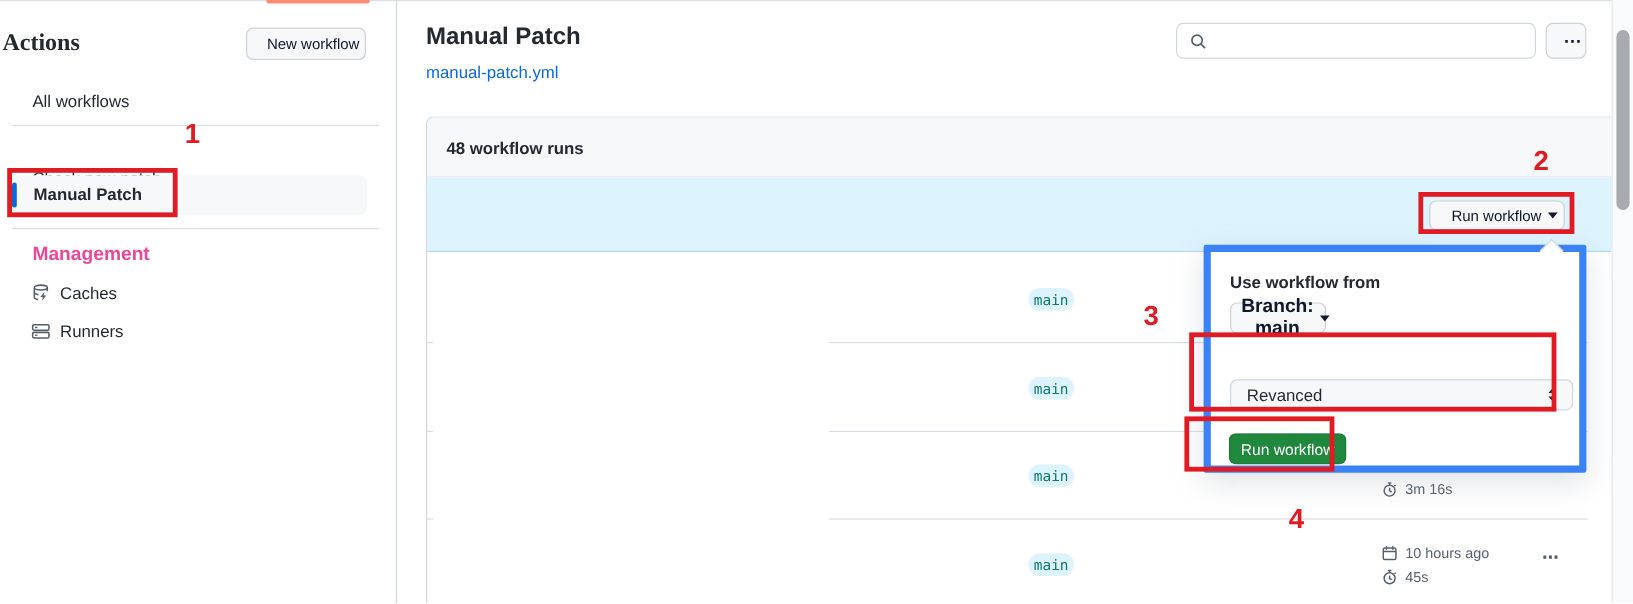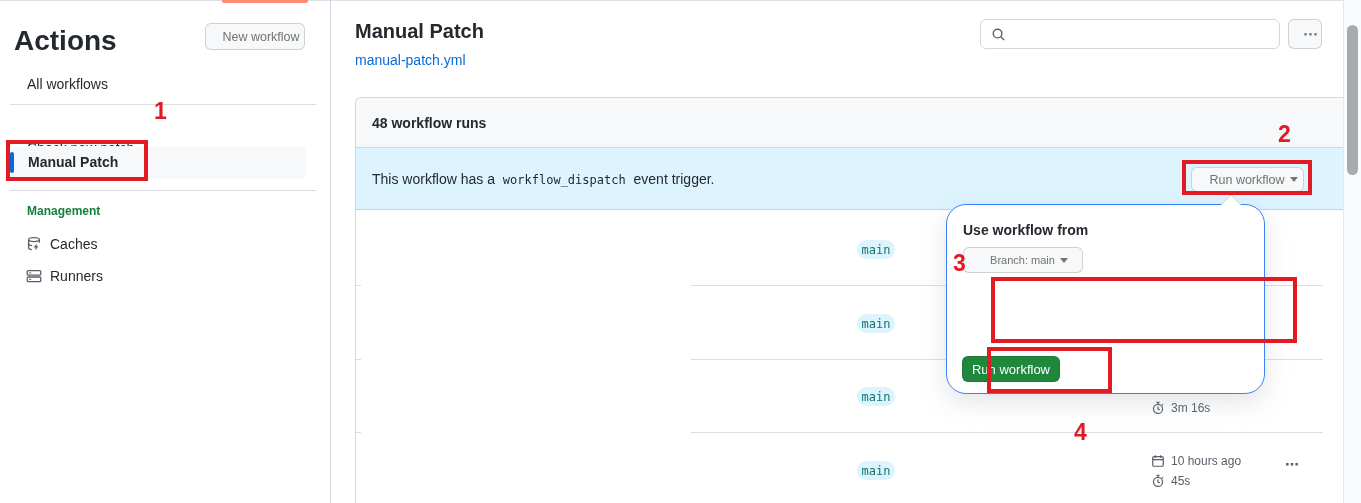--- a/index.html
+++ b/index.html
@@ -8,33 +8,33 @@
   #app { position:relative; width:1361px; height:503px; overflow:hidden; background:#fff; }
   .abs { position:absolute; }
   .mono { font-family:"DejaVu Sans Mono","Liberation Mono",monospace; }
 
   
   .top-line { left:0; top:0; width:1361px; height:1px; background:#dde1e6; }
   .tab-underline { left:222px; top:0; width:86px; height:3px; background:#fd8c73; border-radius:0 0 2px 2px; }
 
   
   .sidebar-border { left:330px; top:0; width:1px; height:503px; background:#d0d7de; }
-  .sb-title { left:14px; top:25px; font-size:28px; font-weight:700; }
+  .sb-title { left:2px; top:25px; font-size:20px; font-weight:700;font-family:Liberation Serif, serif; }
   .gh-btn { display:flex; align-items:center; justify-content:center; gap:5px;
             background:#f6f8fa; border:1px solid rgba(31,35,40,0.18); border-radius:6px;
-            font-size:12.5px; color:#737373; cursor:pointer;padding-left:12px; }
+            font-size:12.5px; color:#0f172a; cursor:pointer;padding-left:12px; }
   .btn-new-workflow { left:205px; top:23px; width:100px; height:27px; }
   .sb-item { font-size:14px; color:#24292f; cursor:pointer; }
   .sb-all { left:27px; top:76px; }
   .sb-divider { left:10px; top:0; width:306px; height:1px; background:#d8dee4; }
   .sb-check { left:27px; top:140px; }
   .sb-selected { left:10px; top:146px; width:296px; height:33px; background:#f6f8fa; border-radius:6px; }
   .sb-selected-accent { left:0px; top:6px; width:4px; height:21px; background:#0969da; border-radius:3px; }
   .sb-selected-label { position:absolute; left:18px; top:8px; font-size:14px; font-weight:700; }
-  .sb-mgmt-label { left:27px; top:204px; font-size:12px; font-weight:700; color:#15803d; }
+  .sb-mgmt-label { left:27px; top:204px; font-size:16px; font-weight:700; color:#ec4899; }
   .sb-mgmt-item { display:flex; align-items:center; gap:8px; font-size:14px; cursor:pointer; }
   .sb-caches { left:26px; top:236px; }
   .sb-runners { left:26px; top:268px; }
 
   
   .page-title { left:355px; top:20px; font-size:20px; font-weight:700; }
   .wf-file-link { left:355px; top:52px; font-size:14px; color:#0969da; cursor:pointer; text-decoration:none; }
   .filter-box { left:980px; top:19px; width:300px; height:30px; border:1px solid #d0d7de; border-radius:6px;
                 display:flex; align-items:center; gap:8px; padding:0 10px; background:#fff; }
   .filter-input { border:none; outline:none; flex:1; font-size:14px; color:#24292f; background:transparent;
@@ -61,26 +61,26 @@
 
   
   .row-divider-stub { width:5px; height:1px; background:#d8dee4; }
   .row-divider { height:1px; background:#d8dee4; }
   .branch-badge { position:absolute; width:38px; height:19px; background:#ddf4ff; border-radius:10px;
                   color:#0f766e; font-size:12px; display:flex; align-items:center; justify-content:center; cursor:pointer; }
   .meta { position:absolute; display:flex; align-items:center; gap:6px; font-size:12px; color:#57606a; }
   .row-kebab { position:absolute; font-size:14px; font-weight:700; letter-spacing:1px; color:#57606a; cursor:pointer; }
 
   
-  .popover { left:946px; top:204px; width:319px; height:190px; background:#fff; border:1px solid #3b82f6;
-             border-radius:20px; box-shadow:0 8px 24px rgba(140,149,159,0.25); z-index:5; }
+  .popover { left:1003px; top:204px; width:319px; height:190px; background:#fff; border:6px solid #3b82f6;
+             border-radius:2px; box-shadow:0 8px 24px rgba(140,149,159,0.25); z-index:5; }
   .popover-caret { position:absolute; left:277px; top:-8px; width:14px; height:14px; background:#fff;
                    border-left:1px solid #d0d7de; border-top:1px solid #d0d7de; transform:rotate(45deg); }
   .pop-heading { position:absolute; left:16px; top:17px; font-size:14px; font-weight:700; }
-  .btn-branch { position:absolute; left:16px; top:42px; width:120px; height:26px; font-size:11px; }
+  .btn-branch { position:absolute; left:16px; top:42px; width:80px; height:26px; font-size:16px;font-weight:bold; }
   .pop-label { position:absolute; left:16px; top:85px; font-size:12.5px; font-weight:700;
                letter-spacing:0.3px; white-space:nowrap; }
   .required-star { color:#cf222e; font-weight:700; }
   .pop-select { position:absolute; left:16px; top:106px; width:286px; height:26px; background:#f6f8fa;
                 border:1px solid #d0d7de; border-radius:6px; display:flex; align-items:center;
                 padding:0 10px 0 13px; font-size:14px; cursor:pointer; }
   .select-arrows { margin-left:auto; display:flex; }
   .btn-run-green { position:absolute; left:15px; top:151px; width:98px; height:26px; background:#1f883d;
                    border:1px solid rgba(31,35,40,0.15); border-radius:6px; color:#fff; font-size:13px;
                    font-weight:500; display:flex; align-items:center; justify-content:center; cursor:pointer; }
@@ -158,21 +158,20 @@
   </div>
   <button class="abs gh-btn kebab-btn">⋯</button>
 
   <div class="abs runs-card">
 
     <div class="card-header">
       <span class="runs-count">48 workflow runs</span>
     </div>
 
     <div class="banner">
-      <span class="banner-text"><span>This workflow has a </span><span class="mono banner-code">workflow_dispatch</span><span> event trigger.</span></span>
       <button class="gh-btn btn-run-banner">
         <span>Run workflow</span>
         <span class="caret"></span>
       </button>
     </div>
 
     <div class="abs row-divider-stub" style="left:0; top:187px"></div>
     <div class="abs row-divider" style="left:335px; top:187px; width:632px"></div>
     <div class="abs row-divider-stub" style="left:0; top:261px"></div>
     <div class="abs row-divider" style="left:335px; top:261px; width:632px"></div>
@@ -215,20 +214,28 @@
     <div class="row-kebab" style="left:929px; top:358px">⋯</div>
   </div>
 
   <div class="abs popover">
     <div class="popover-caret"></div>
     <div class="pop-heading">Use workflow from</div>
     <button class="gh-btn btn-branch">
       <span>Branch: main</span>
       <span class="caret"></span>
     </button>
+    <div class="pop-select">
+      <span>Revanced</span>
+      <span class="select-arrows">
+        <svg width="14" height="14" viewBox="0 0 16 16" fill="#24292f">
+          <path d="M8 2.8 11 6.4H5zM8 13.2 5 9.6h6z"></path>
+        </svg>
+      </span>
+    </div>
     <button class="btn-run-green">Run workflow</button>
   </div>
 
   <div class="anno-box" style="left:6px; top:140px; width:142px; height:41px"></div>
   <div class="anno-num" style="left:154px; top:98px">1</div>
 
   <div class="anno-box" style="left:1182px; top:160px; width:130px; height:35px"></div>
   <div class="anno-num" style="left:1278px; top:121px">2</div>
 
   <div class="anno-box" style="left:991px; top:277px; width:306px; height:66px; z-index:9"></div>

